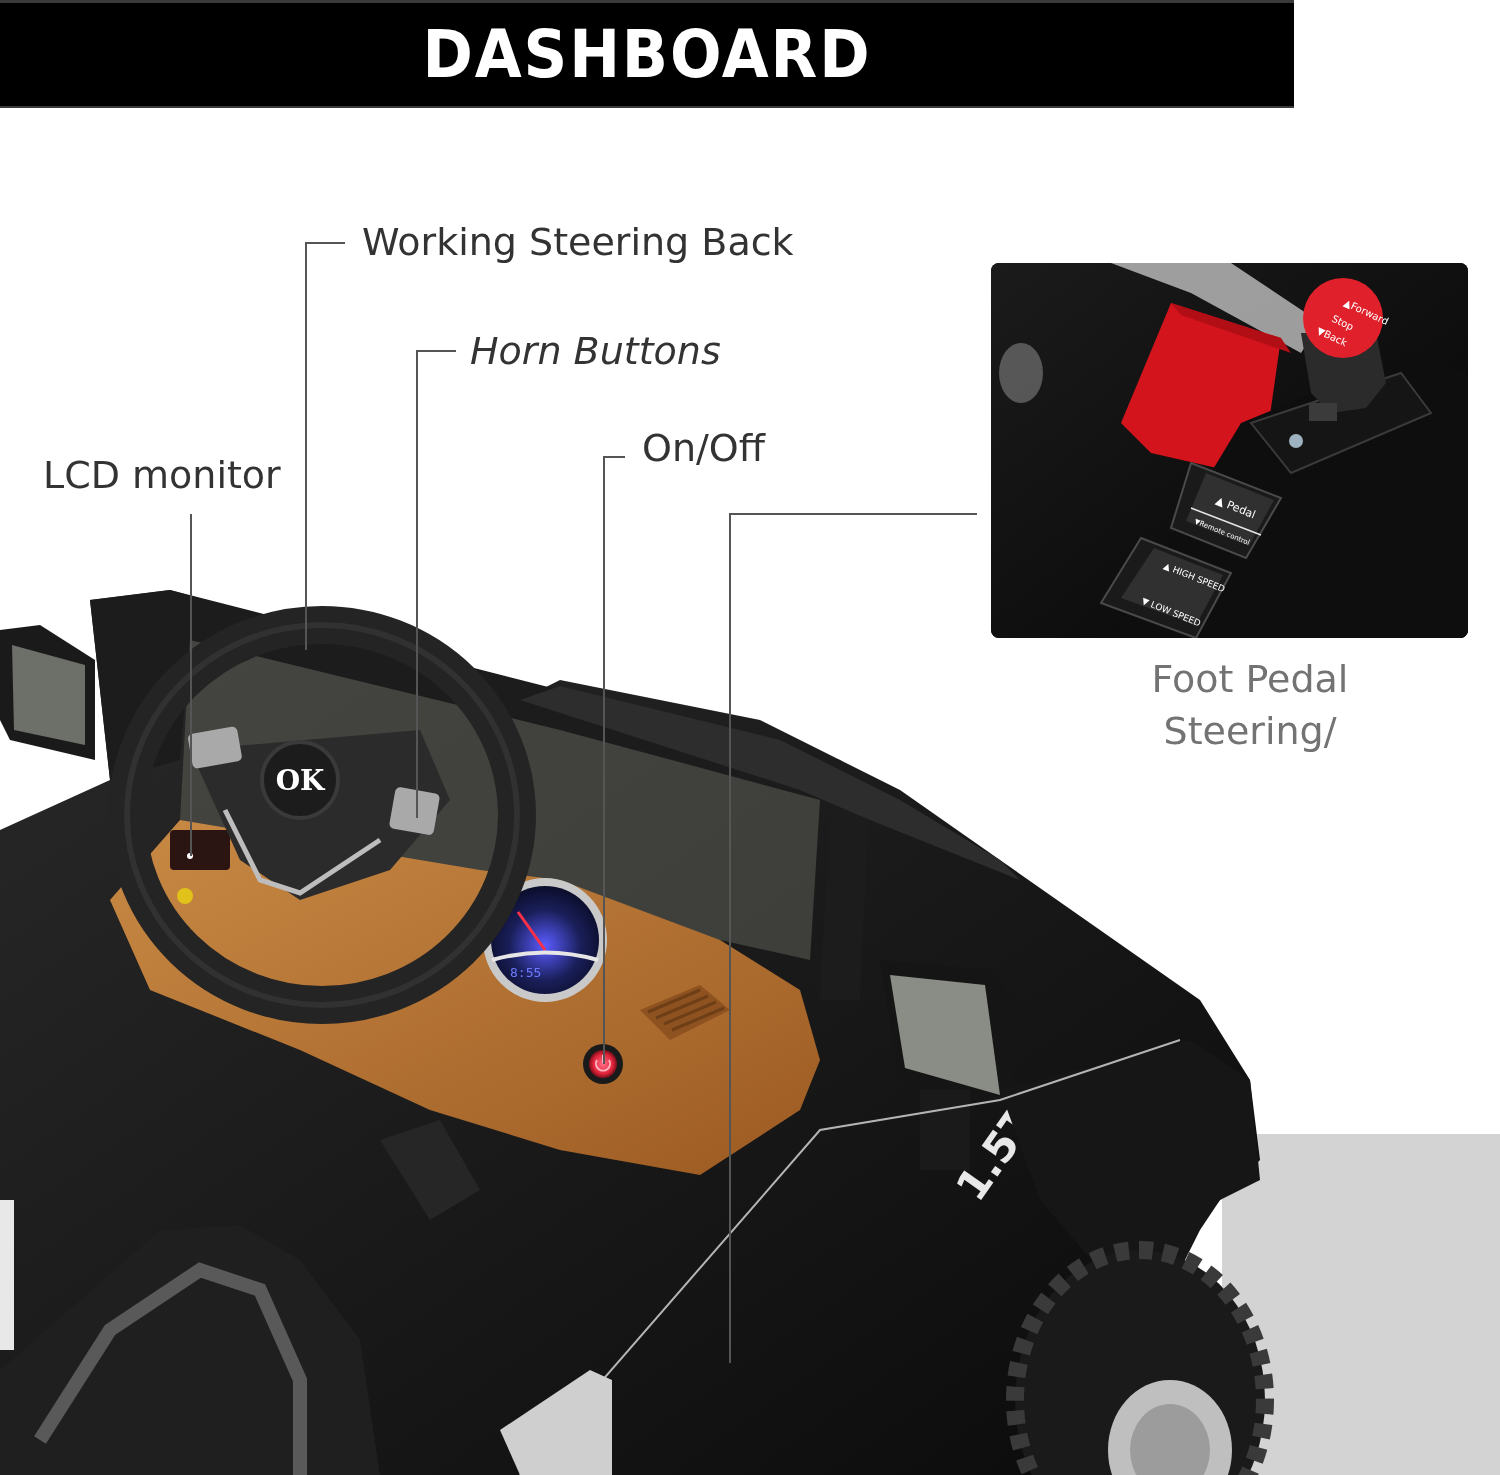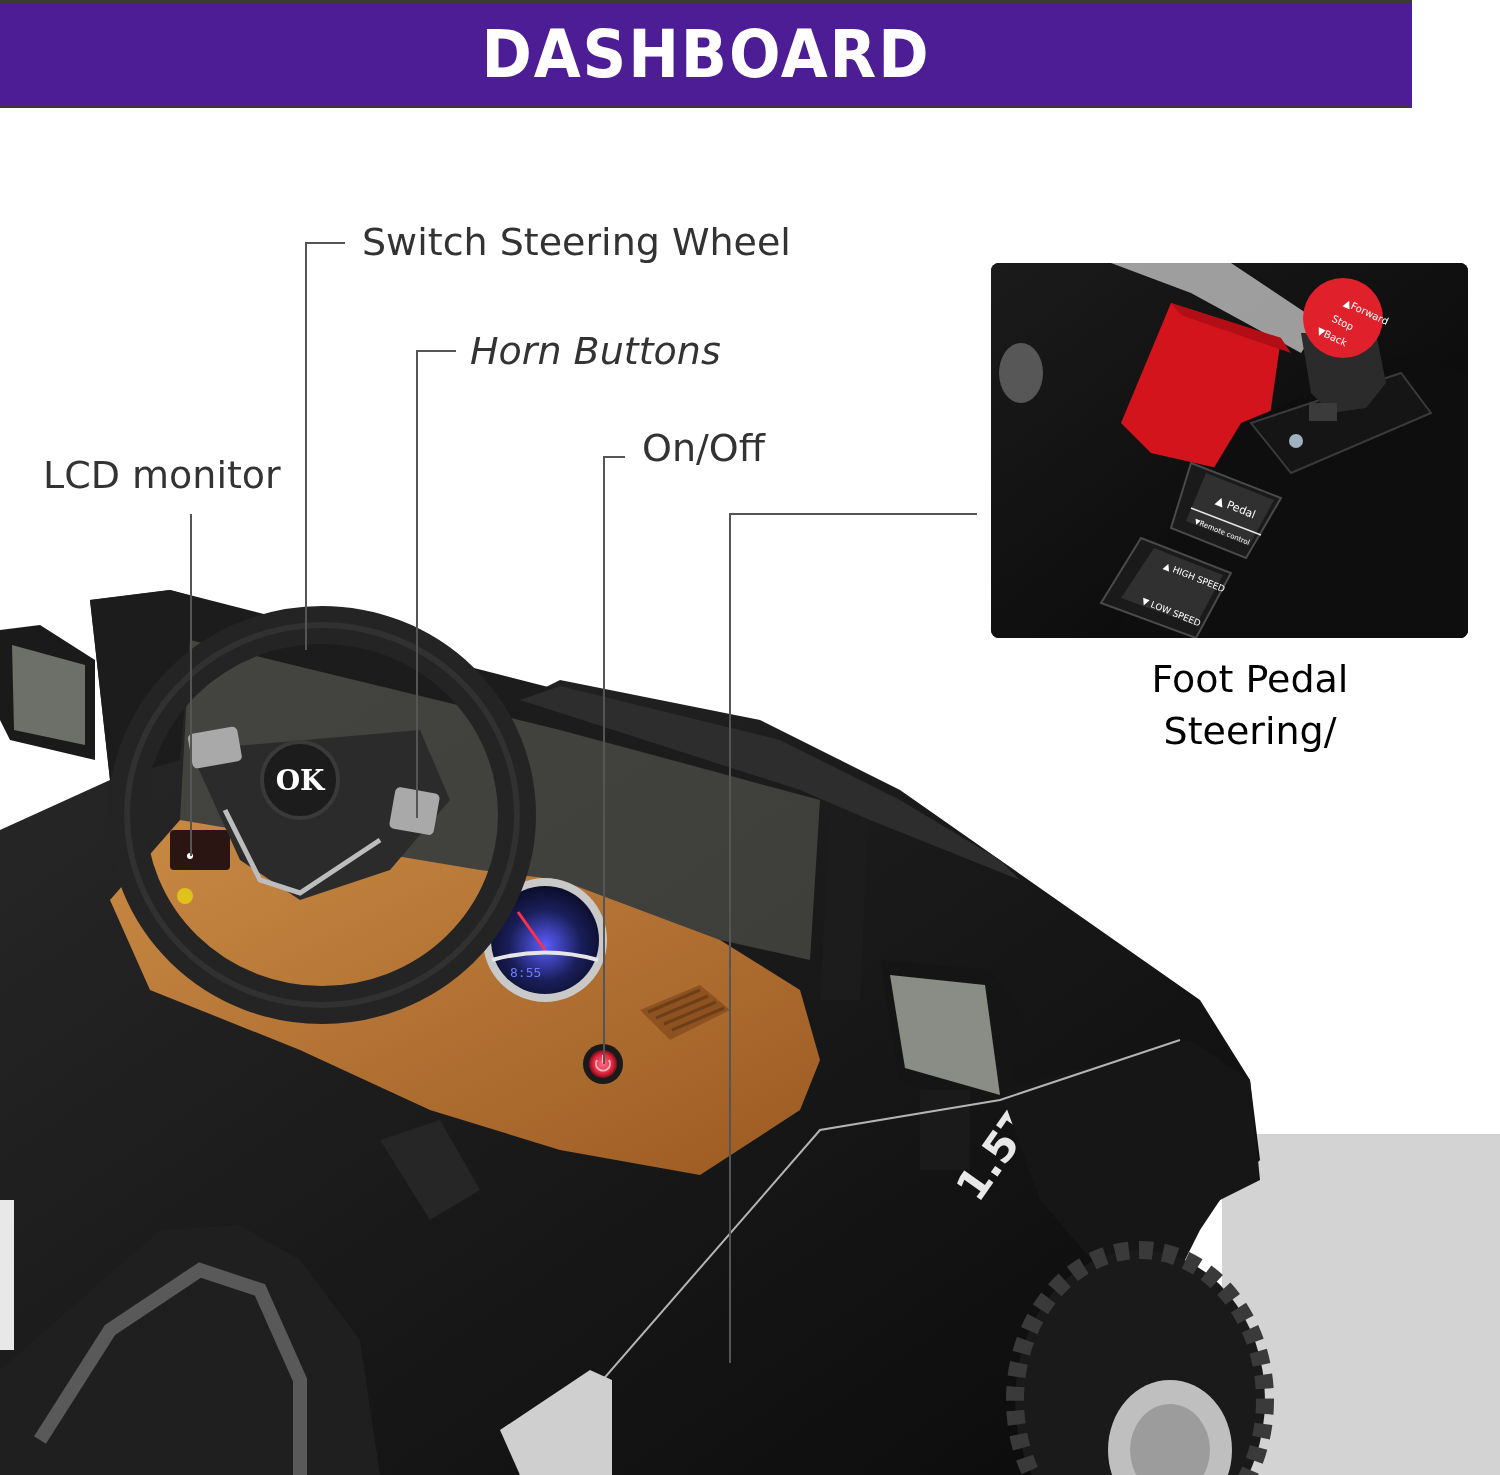--- a/index.html
+++ b/index.html
@@ -1,24 +1,24 @@
 <!DOCTYPE html>
 <html><head>
 <meta charset="utf-8">
 <style>
   html, body { margin:0; padding:0; }
   body { width:1500px; height:1475px; position:relative; overflow:hidden; background:#ffffff; font-family:"DejaVu Sans", sans-serif; }
   .abs { position:absolute; }
-  .header { left:0; top:0; width:1412px; height:108px; background:#4c1d95; border-top:3px solid #3a3a3a; border-bottom:2px solid #3a3a3a; box-sizing:border-box; display:flex; align-items:center; justify-content:center; }
+  .header { left:0; top:0; width:1294px; height:108px; background:#000000; border-top:3px solid #3a3a3a; border-bottom:2px solid #3a3a3a; box-sizing:border-box; display:flex; align-items:center; justify-content:center; }
   .header span { color:#ffffff; font-family:"DejaVu Sans", sans-serif; font-size:66px; font-weight:bold; letter-spacing:2px; transform:scaleX(0.92); }
   .label { color:#333333; font-family:"DejaVu Sans", sans-serif; font-size:38px; white-space:nowrap; line-height:1; letter-spacing:0px; }
   .line { background:#555555; }
   .gray-floor { left:1222px; top:1134px; width:278px; height:341px; background:#d3d3d3; }
   .inset { left:991px; top:263px; width:477px; height:375px; border-radius:8px; overflow:hidden; background:#0d0d0d; }
-  .caption { color:#000000; font-family:"DejaVu Sans", sans-serif; font-size:38px; text-align:center; line-height:52px; }
+  .caption { color:#737373; font-family:"DejaVu Sans", sans-serif; font-size:38px; text-align:center; line-height:52px; }
 </style>
 </head>
 <body>
 
 <div class="abs header">
   <span>DASHBOARD</span>
 </div>
 
 <div class="abs gray-floor"></div>
 
@@ -116,21 +116,21 @@
   <path d="M0 1475 L0 1370 L80 1300 L160 1230 L240 1225 L300 1260 L360 1340 L380 1475 Z" fill="#1f1f1f"></path>
   <path d="M40 1440 L110 1330 L200 1270 L260 1290 L300 1380 L300 1475" stroke="#595959" stroke-width="14" fill="none"></path>
 
   <path d="M500 1430 L590 1370 L612 1380 L612 1475 L520 1475 Z" fill="#cfcfcf"></path>
 
   <rect x="0" y="1200" width="14" height="150" fill="#e8e8e8"></rect>
 </svg>
 
 <div class="abs line" style="left:305px;top:242px;width:40px;height:2px;"></div>
 <div class="abs line" style="left:305px;top:242px;width:2px;height:408px;"></div>
-<div class="abs label" style="left:362px;top:223px;">Switch Steering Wheel</div>
+<div class="abs label" style="left:362px;top:223px;">Working Steering Back</div>
 
 <div class="abs line" style="left:416px;top:350px;width:40px;height:2px;"></div>
 <div class="abs line" style="left:416px;top:350px;width:2px;height:468px;"></div>
 <div class="abs label" style="left:470px;top:332px;font-style:italic;">Horn Buttons</div>
 
 <div class="abs line" style="left:603px;top:456px;width:22px;height:2px;"></div>
 <div class="abs line" style="left:603px;top:456px;width:2px;height:608px;"></div>
 <div class="abs label" style="left:642px;top:429px;">On/Off</div>
 
 <div class="abs label" style="left:43px;top:456px;">LCD monitor</div>

